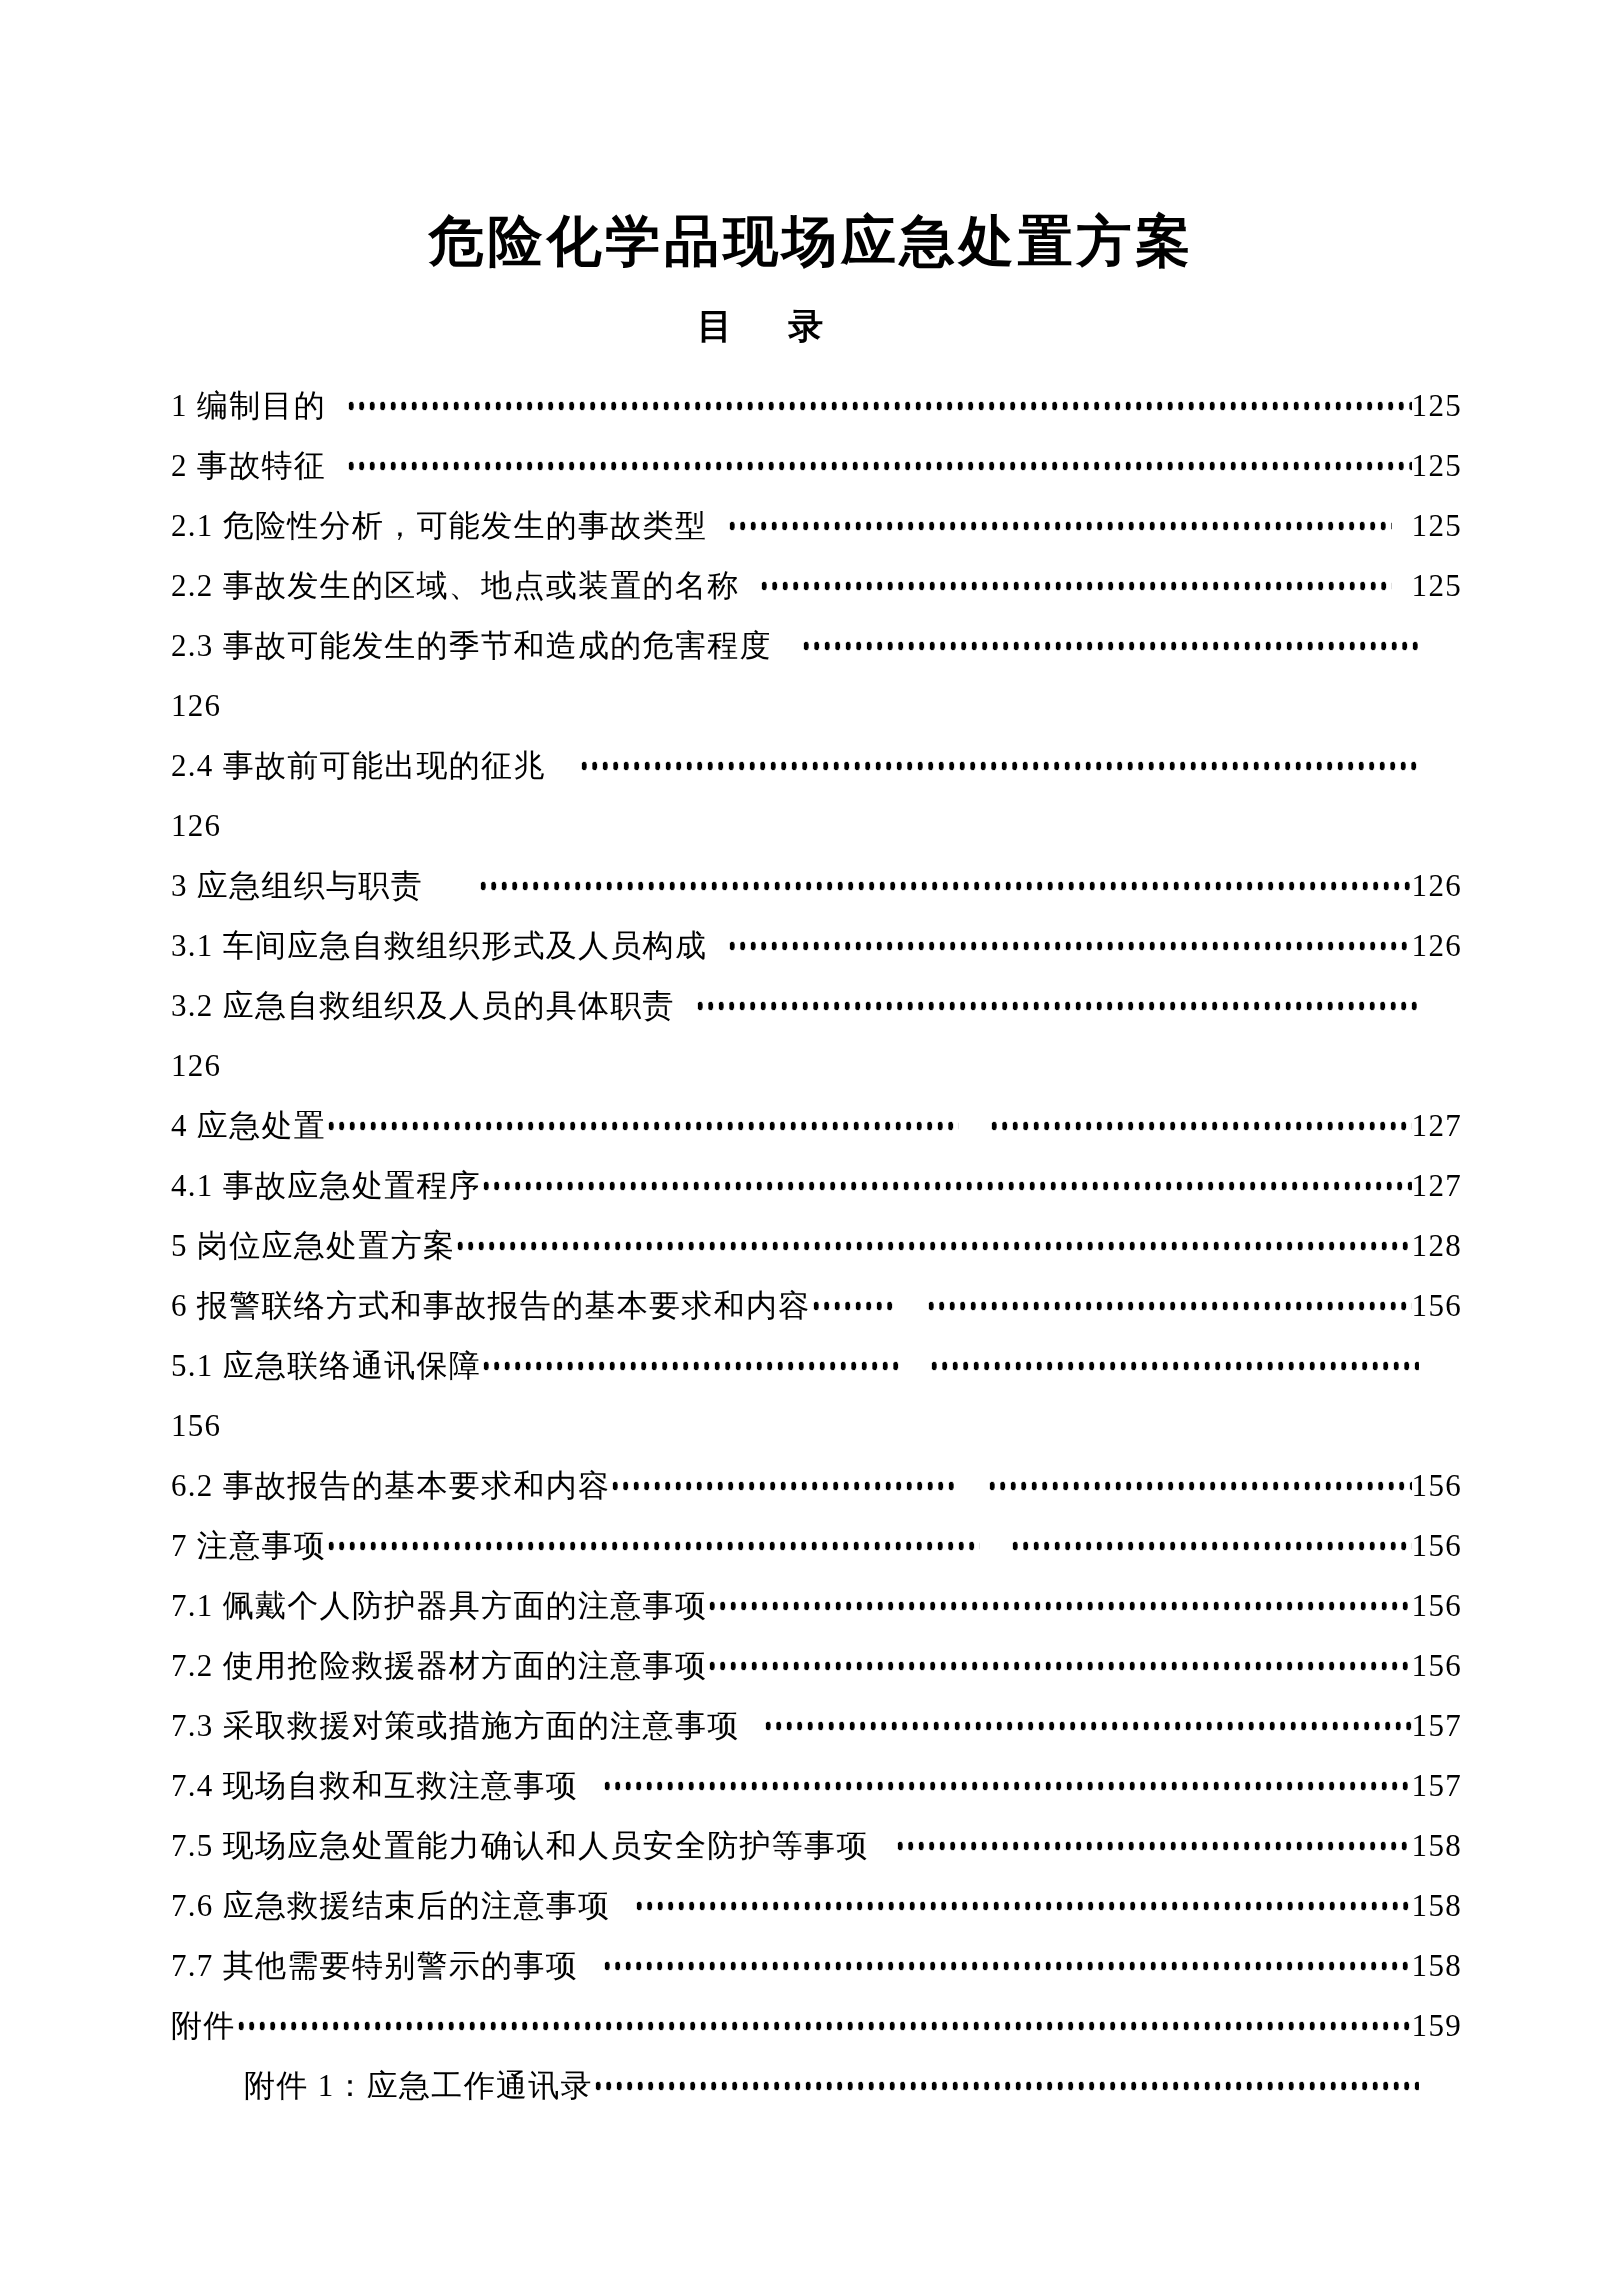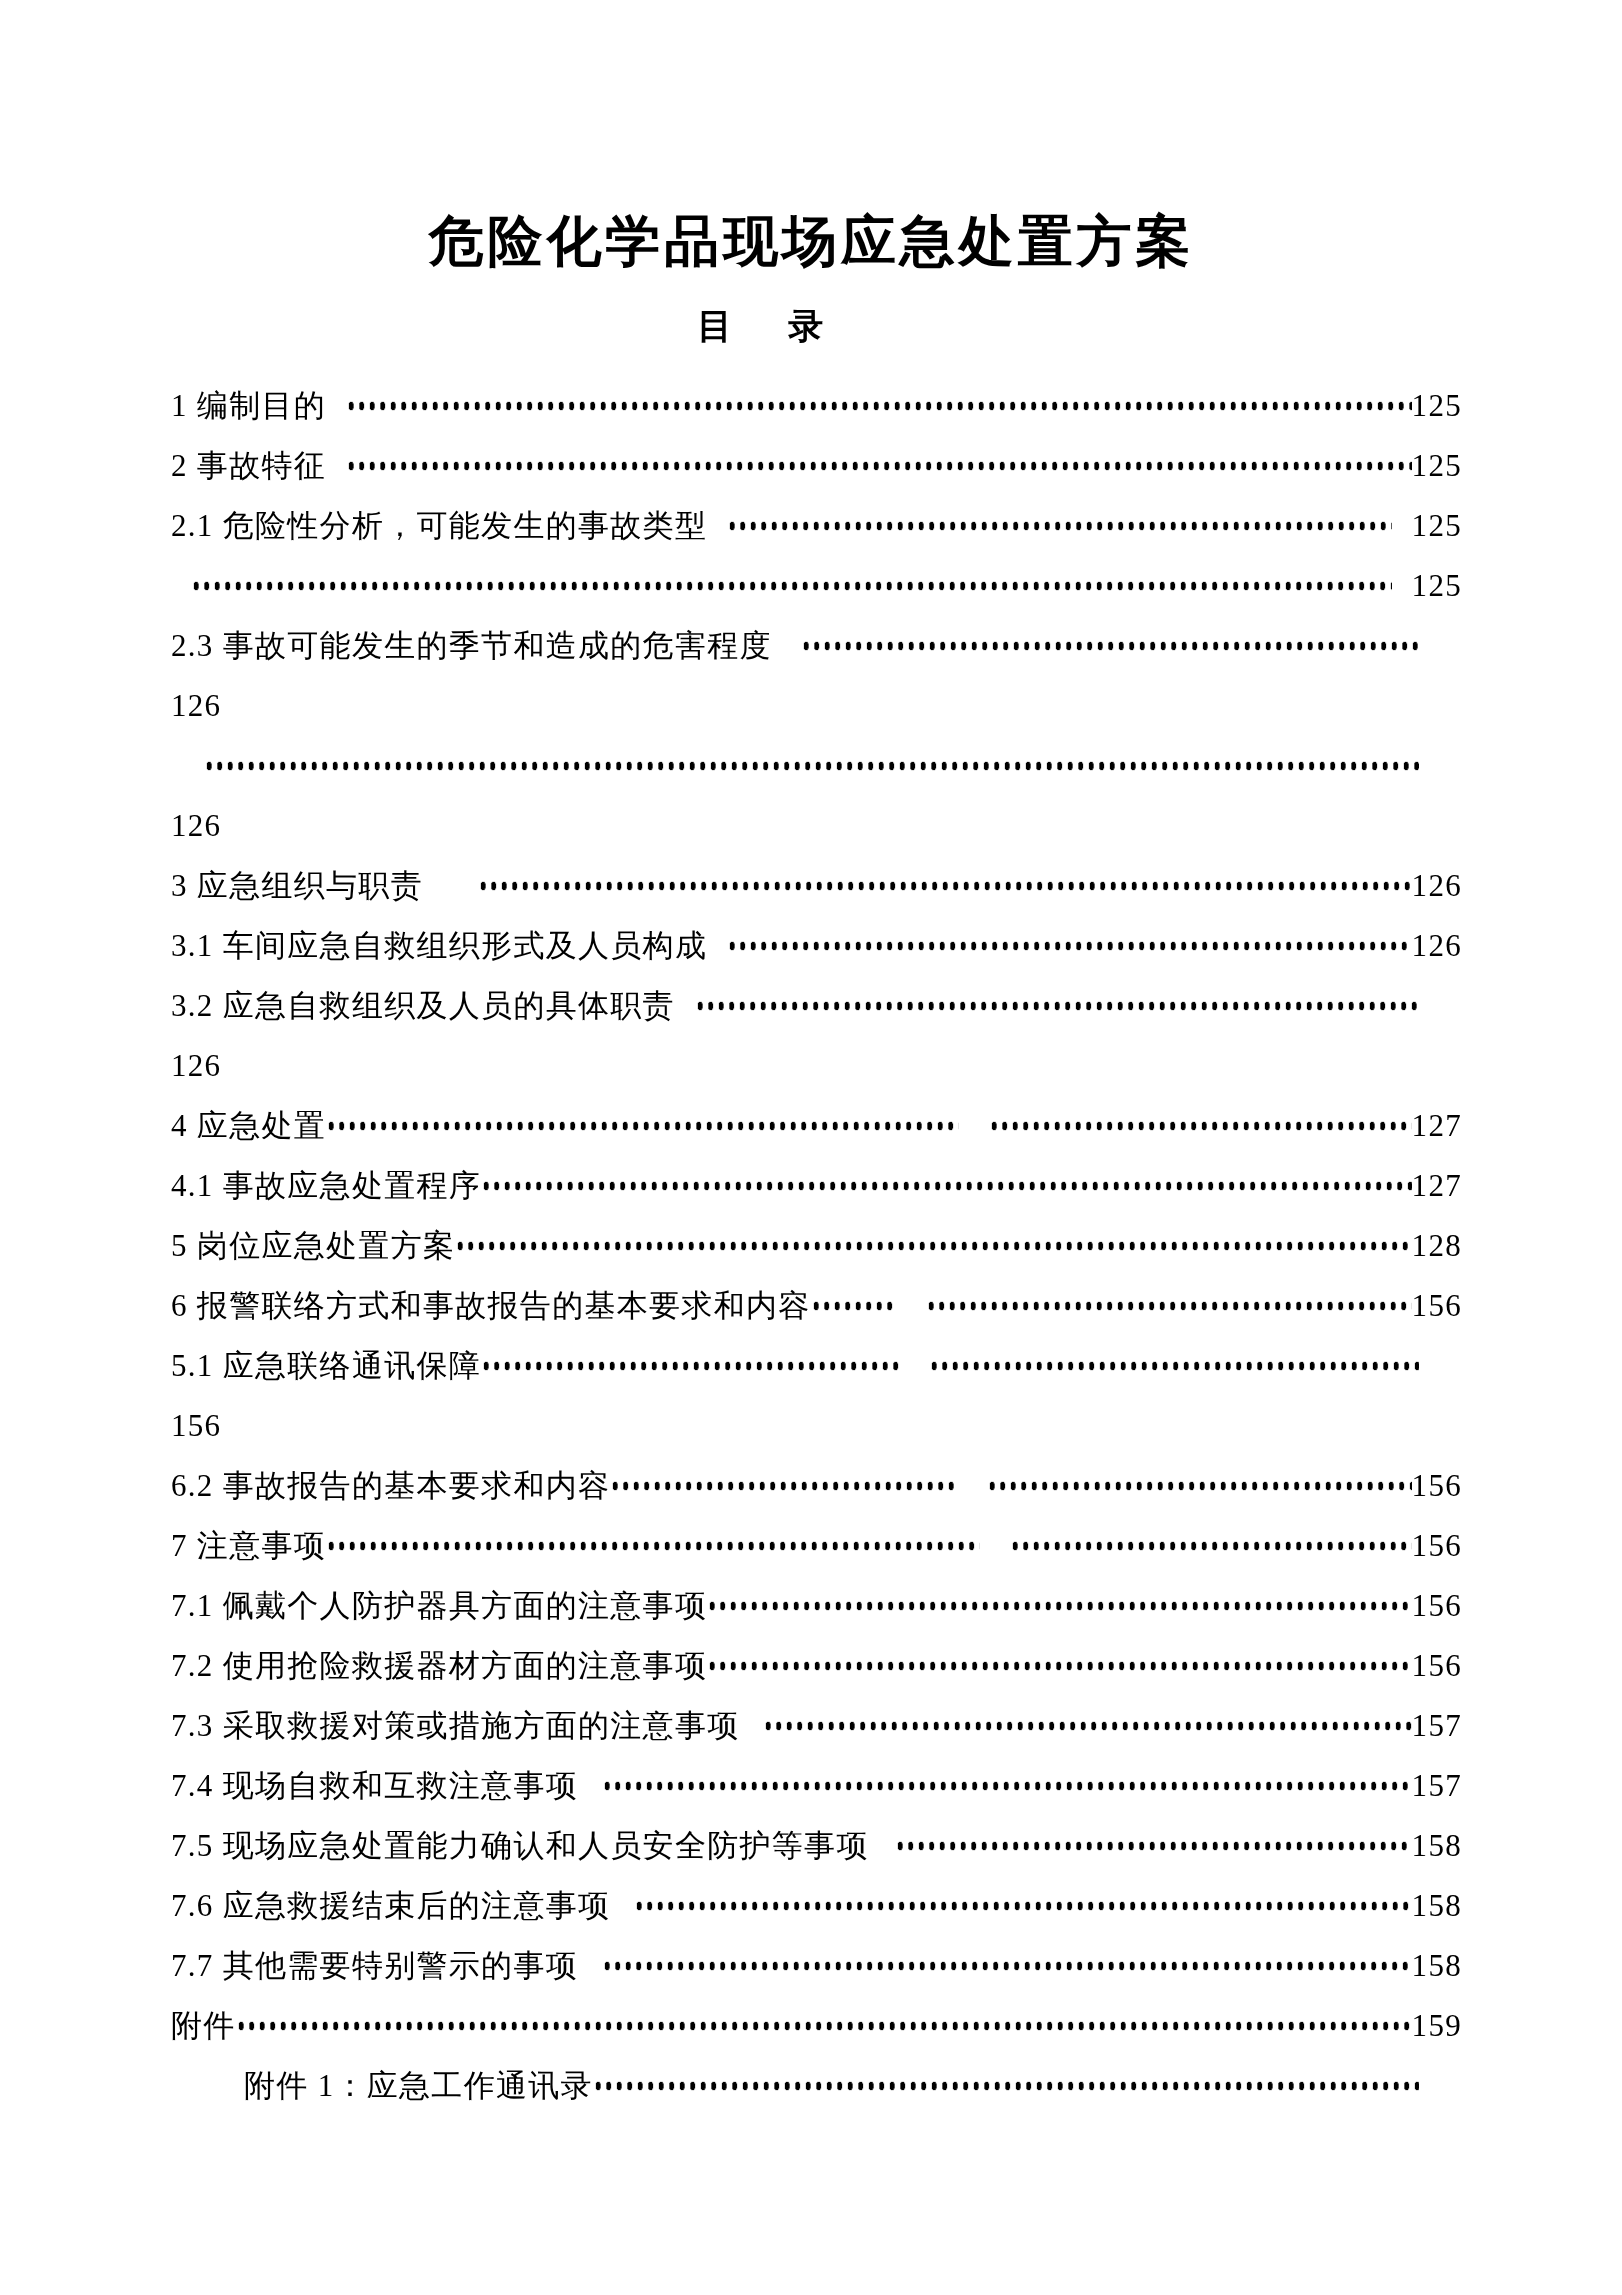--- a/index.html
+++ b/index.html
@@ -76,35 +76,37 @@
         <span class="page-no">125</span>
       </div>
       <div class="toc-row">
         <span class="entry-text">2.1 危险性分析，可能发生的事故类型</span>
         <span class="leader" style="margin-left: 19.6px;">
           <span class="run" style="flex-grow: 1;"></span>
         </span>
         <span class="page-no" style="margin-left: 19.6px;">125</span>
       </div>
       <div class="toc-row">
+        <span class="entry-text">2.2 事故发生的区域、地点或装置的名称</span>
         <span class="leader" style="margin-left: 19.6px;">
           <span class="run" style="flex-grow: 1;"></span>
         </span>
         <span class="page-no" style="margin-left: 19.6px;">125</span>
       </div>
       <div class="toc-row">
         <span class="entry-text">2.3 事故可能发生的季节和造成的危害程度</span>
         <span class="leader noPage" style="margin-left: 29px;">
           <span class="run" style="flex-grow: 1;"></span>
         </span>
       </div>
       <div class="toc-row">
         <span class="pagenum-only">126</span>
       </div>
       <div class="toc-row">
+        <span class="entry-text">2.4 事故前可能出现的征兆</span>
         <span class="leader noPage" style="margin-left: 33px;">
           <span class="run" style="flex-grow: 1;"></span>
         </span>
       </div>
       <div class="toc-row">
         <span class="pagenum-only">126</span>
       </div>
       <div class="toc-row">
         <span class="entry-text">3 应急组织与职责</span>
         <span class="leader" style="margin-left: 55px;">

